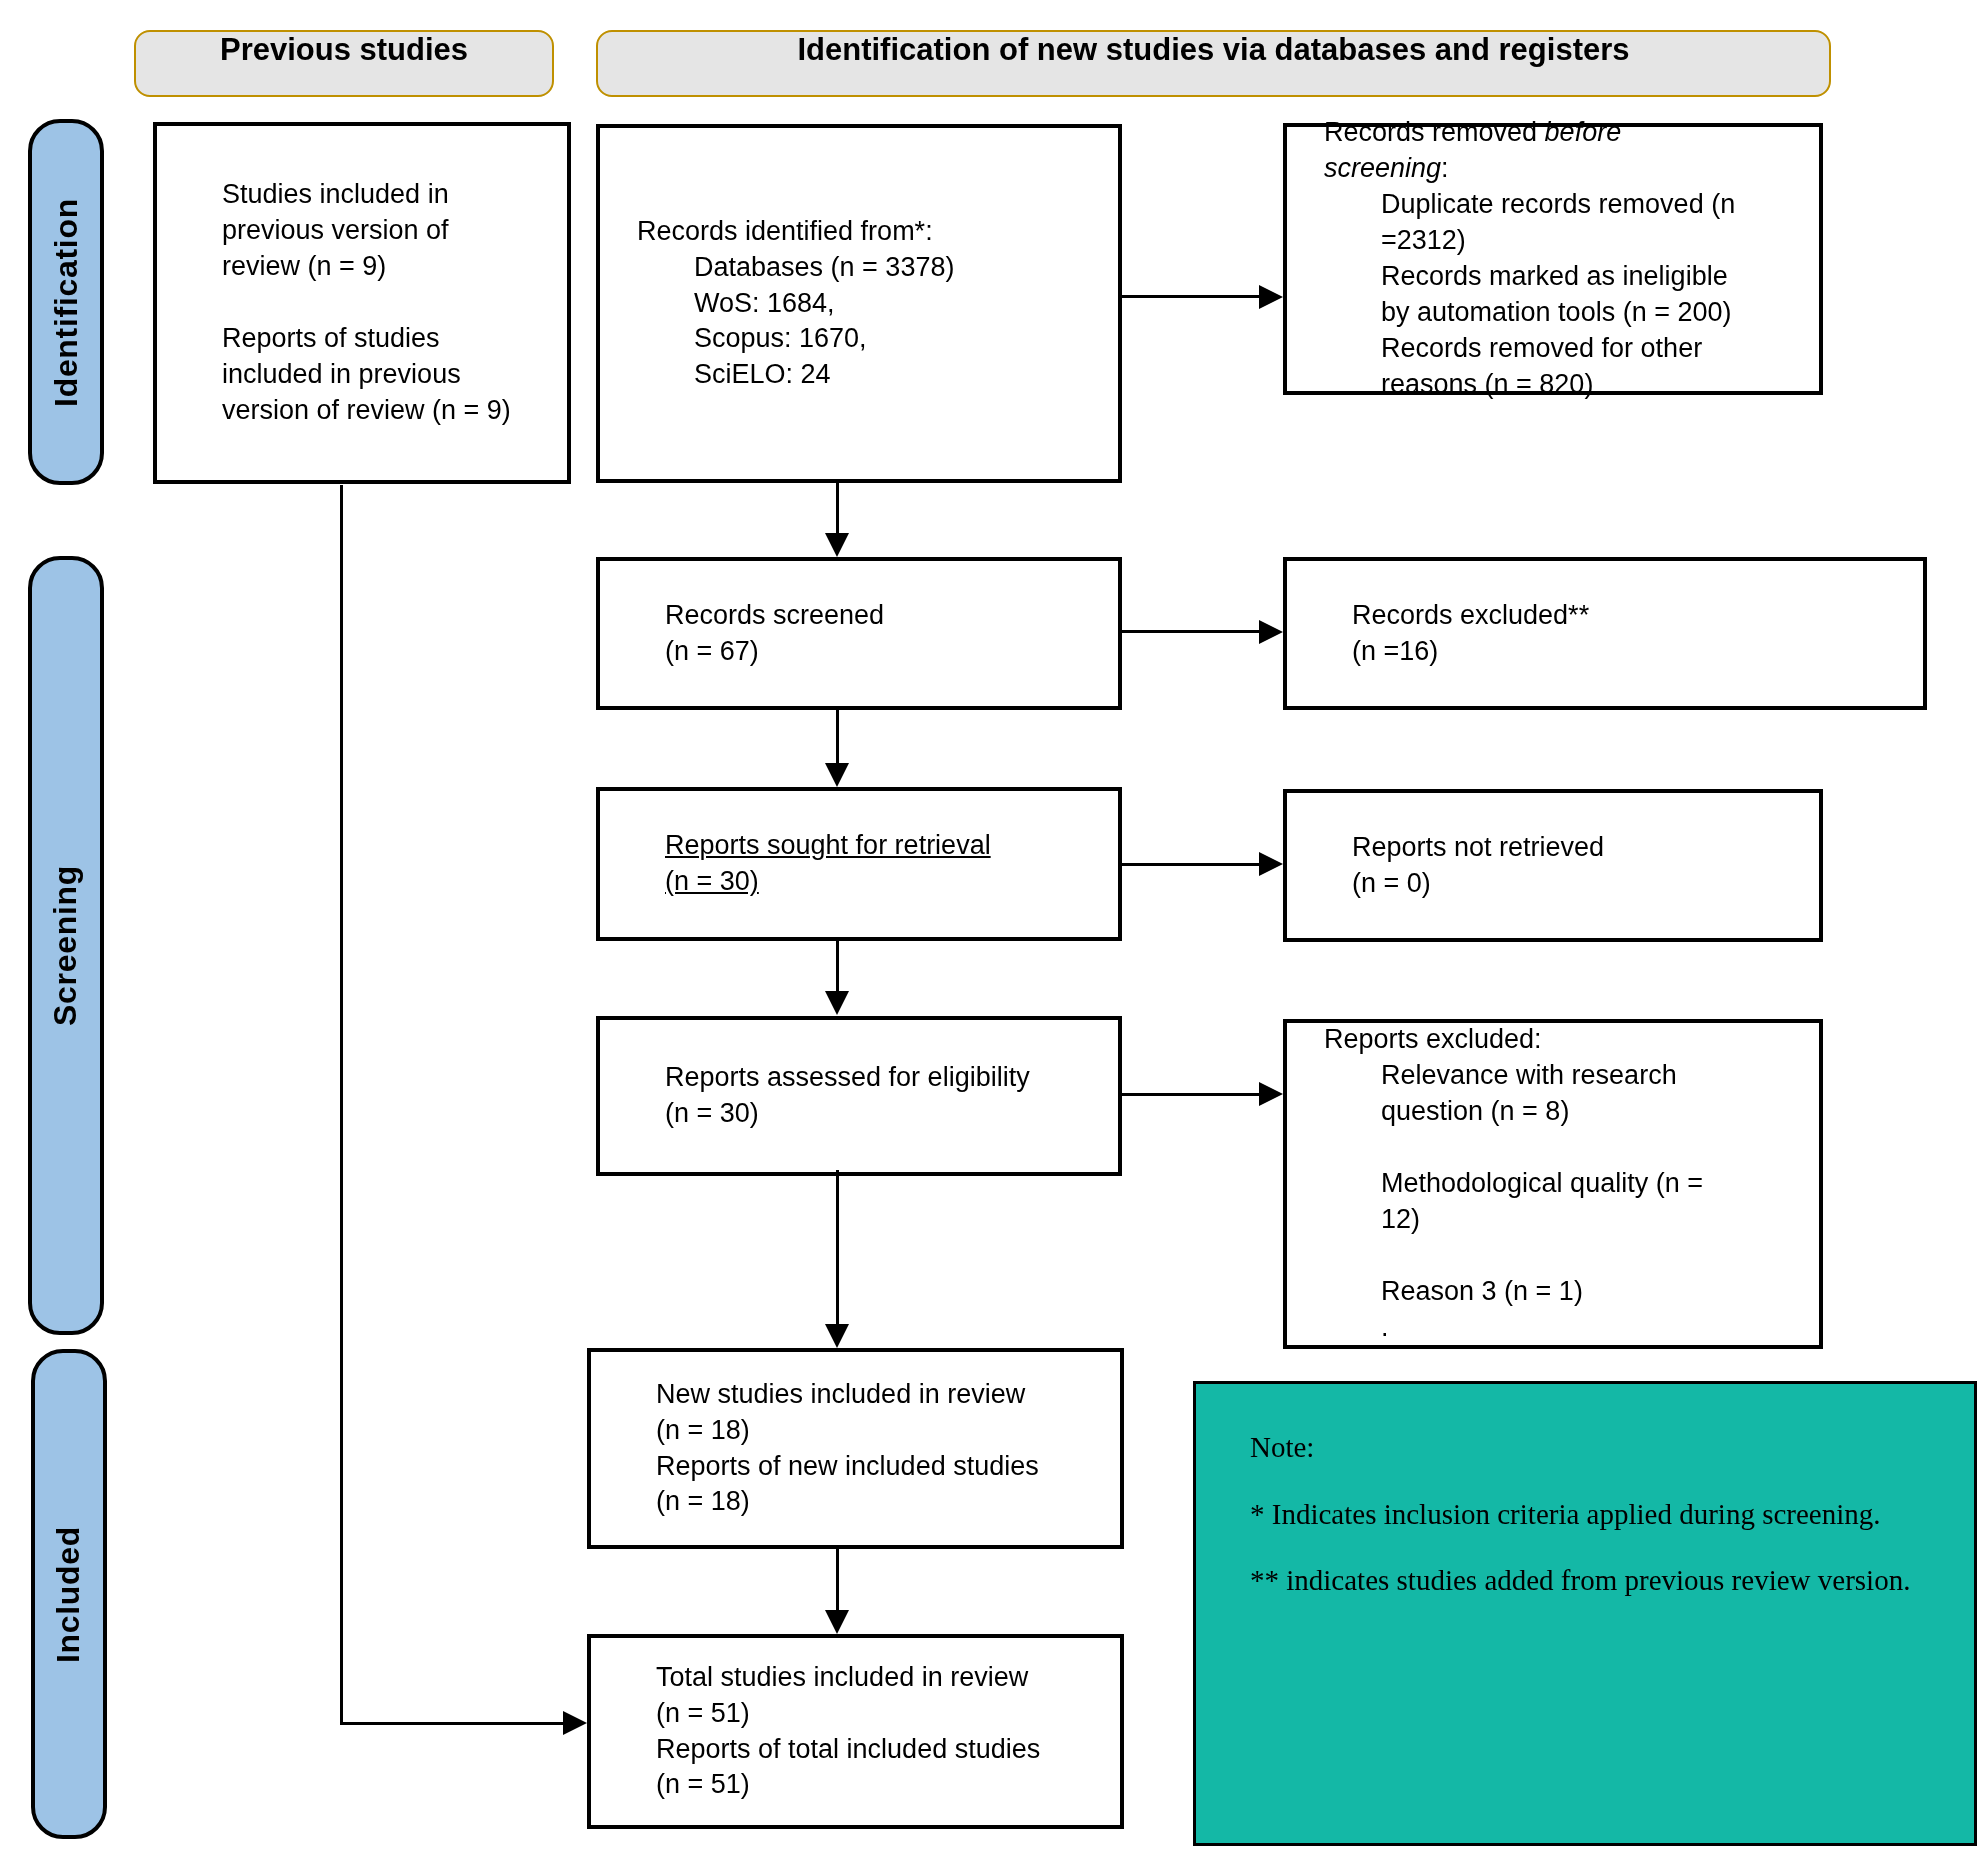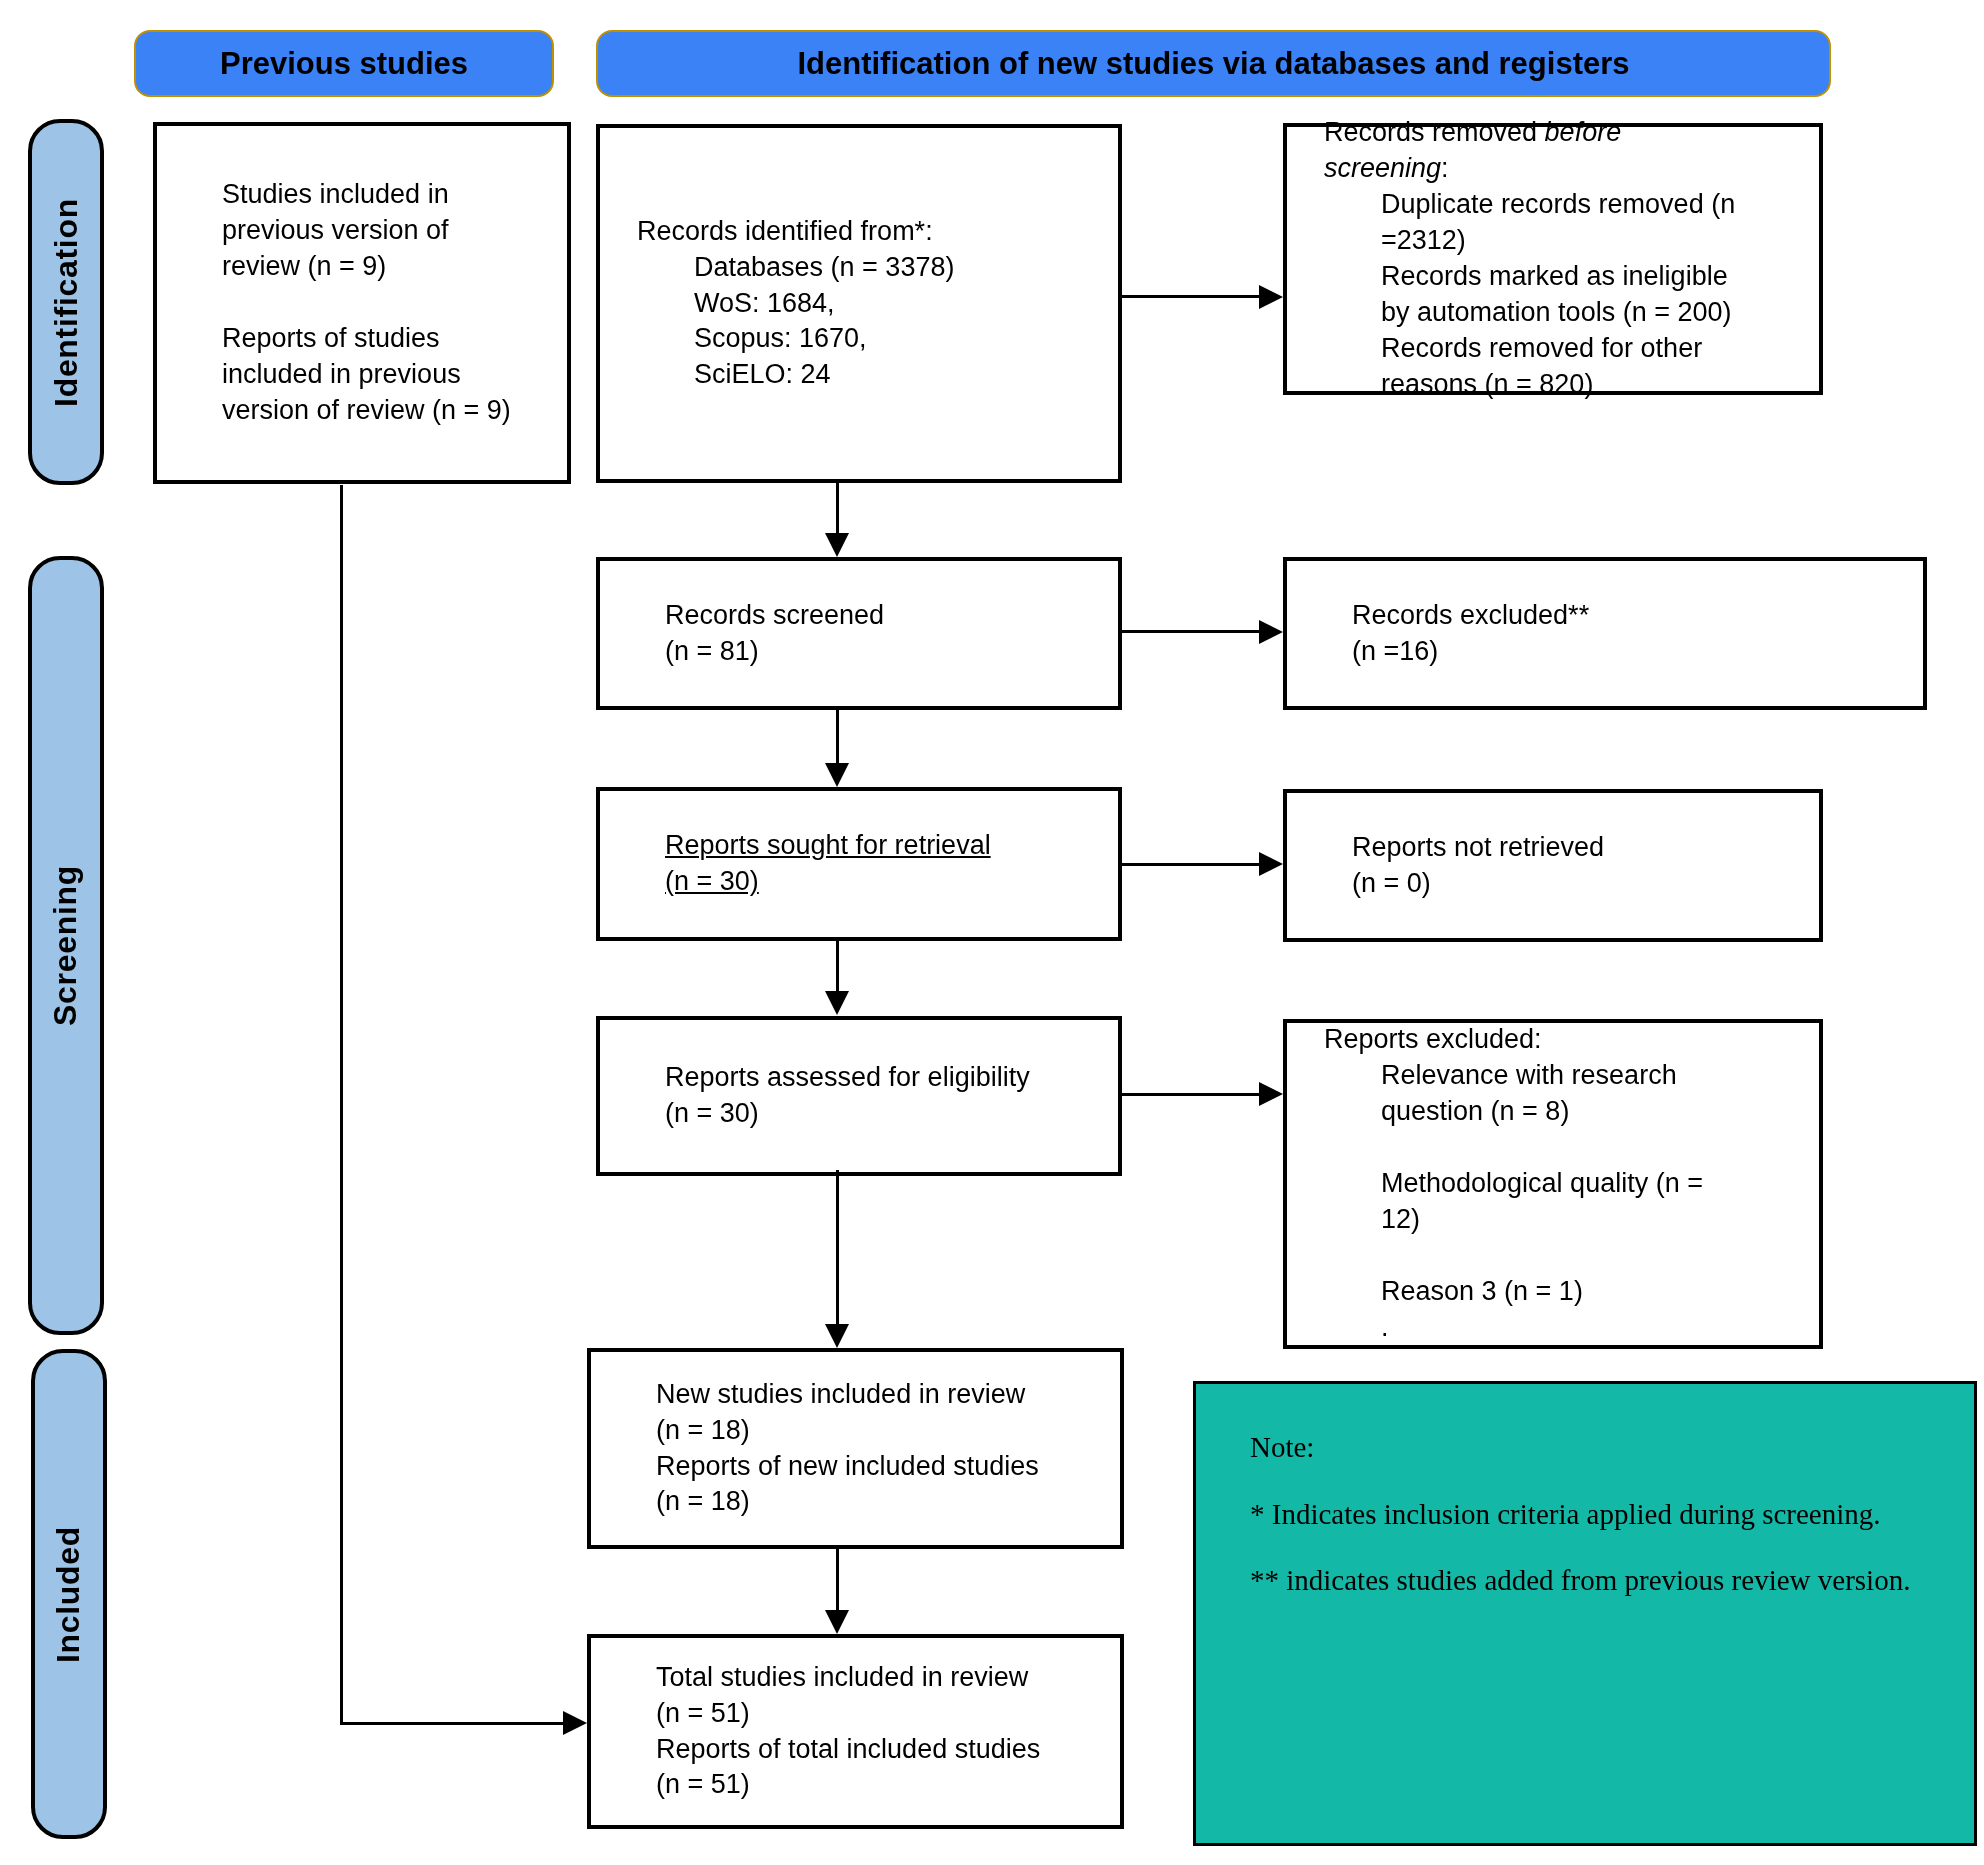--- a/index.html
+++ b/index.html
@@ -2,22 +2,22 @@
 <html style="font-size:10.7px"><head>
 <meta charset="utf-8">
 <style>
   html,body{margin:0;padding:0;background:#ffffff;}
   .canvas{
     position:relative;width:1985px;height:1865px;background:#ffffff;
     font-family:"Liberation Sans",sans-serif;color:#000;
   }
   *{box-sizing:border-box;}
   .header{
-    position:absolute;background:#3b82f6;border:2.7px solid #BF9000;border-radius:16px;
-    display:flex;align-items:center;justify-content:center;
+    position:absolute;background:#e5e5e5;border:2.7px solid #BF9000;border-radius:16px;
+    display:flex;justify-content:center;
     font-weight:bold;font-size:31px;text-align:center;
   }
   .sidelabel{
     position:absolute;background:#9DC3E6;border:4px solid #000;border-radius:32px;
     display:flex;align-items:center;justify-content:center;
   }
   .sidelabel>span{
     transform:rotate(-90deg);white-space:nowrap;font-weight:bold;font-size:32px;letter-spacing:0.7px;
   }
   .box{
@@ -85,21 +85,21 @@
     <div class="indent">Duplicate records removed (n
 =2312)
 Records marked as ineligible
 by automation tools (n = 200)
 Records removed for other
 reasons (n = 820)</div>
   </div>
 
   <div class="box" style="left:596px;top:557px;width:526px;height:153px;">
     <span class="prel">Records screened
-(n = 81)</span>
+(n = 67)</span>
   </div>
   <div class="box" style="left:1283px;top:557px;width:644px;height:153px;">
     <span class="prel">Records excluded**
 (n =16)</span>
   </div>
 
   <div class="box" style="left:596px;top:787px;width:526px;height:154px;text-decoration:underline;">
     <span class="prel">Reports sought for retrieval
 (n = 30)</span>
   </div>

